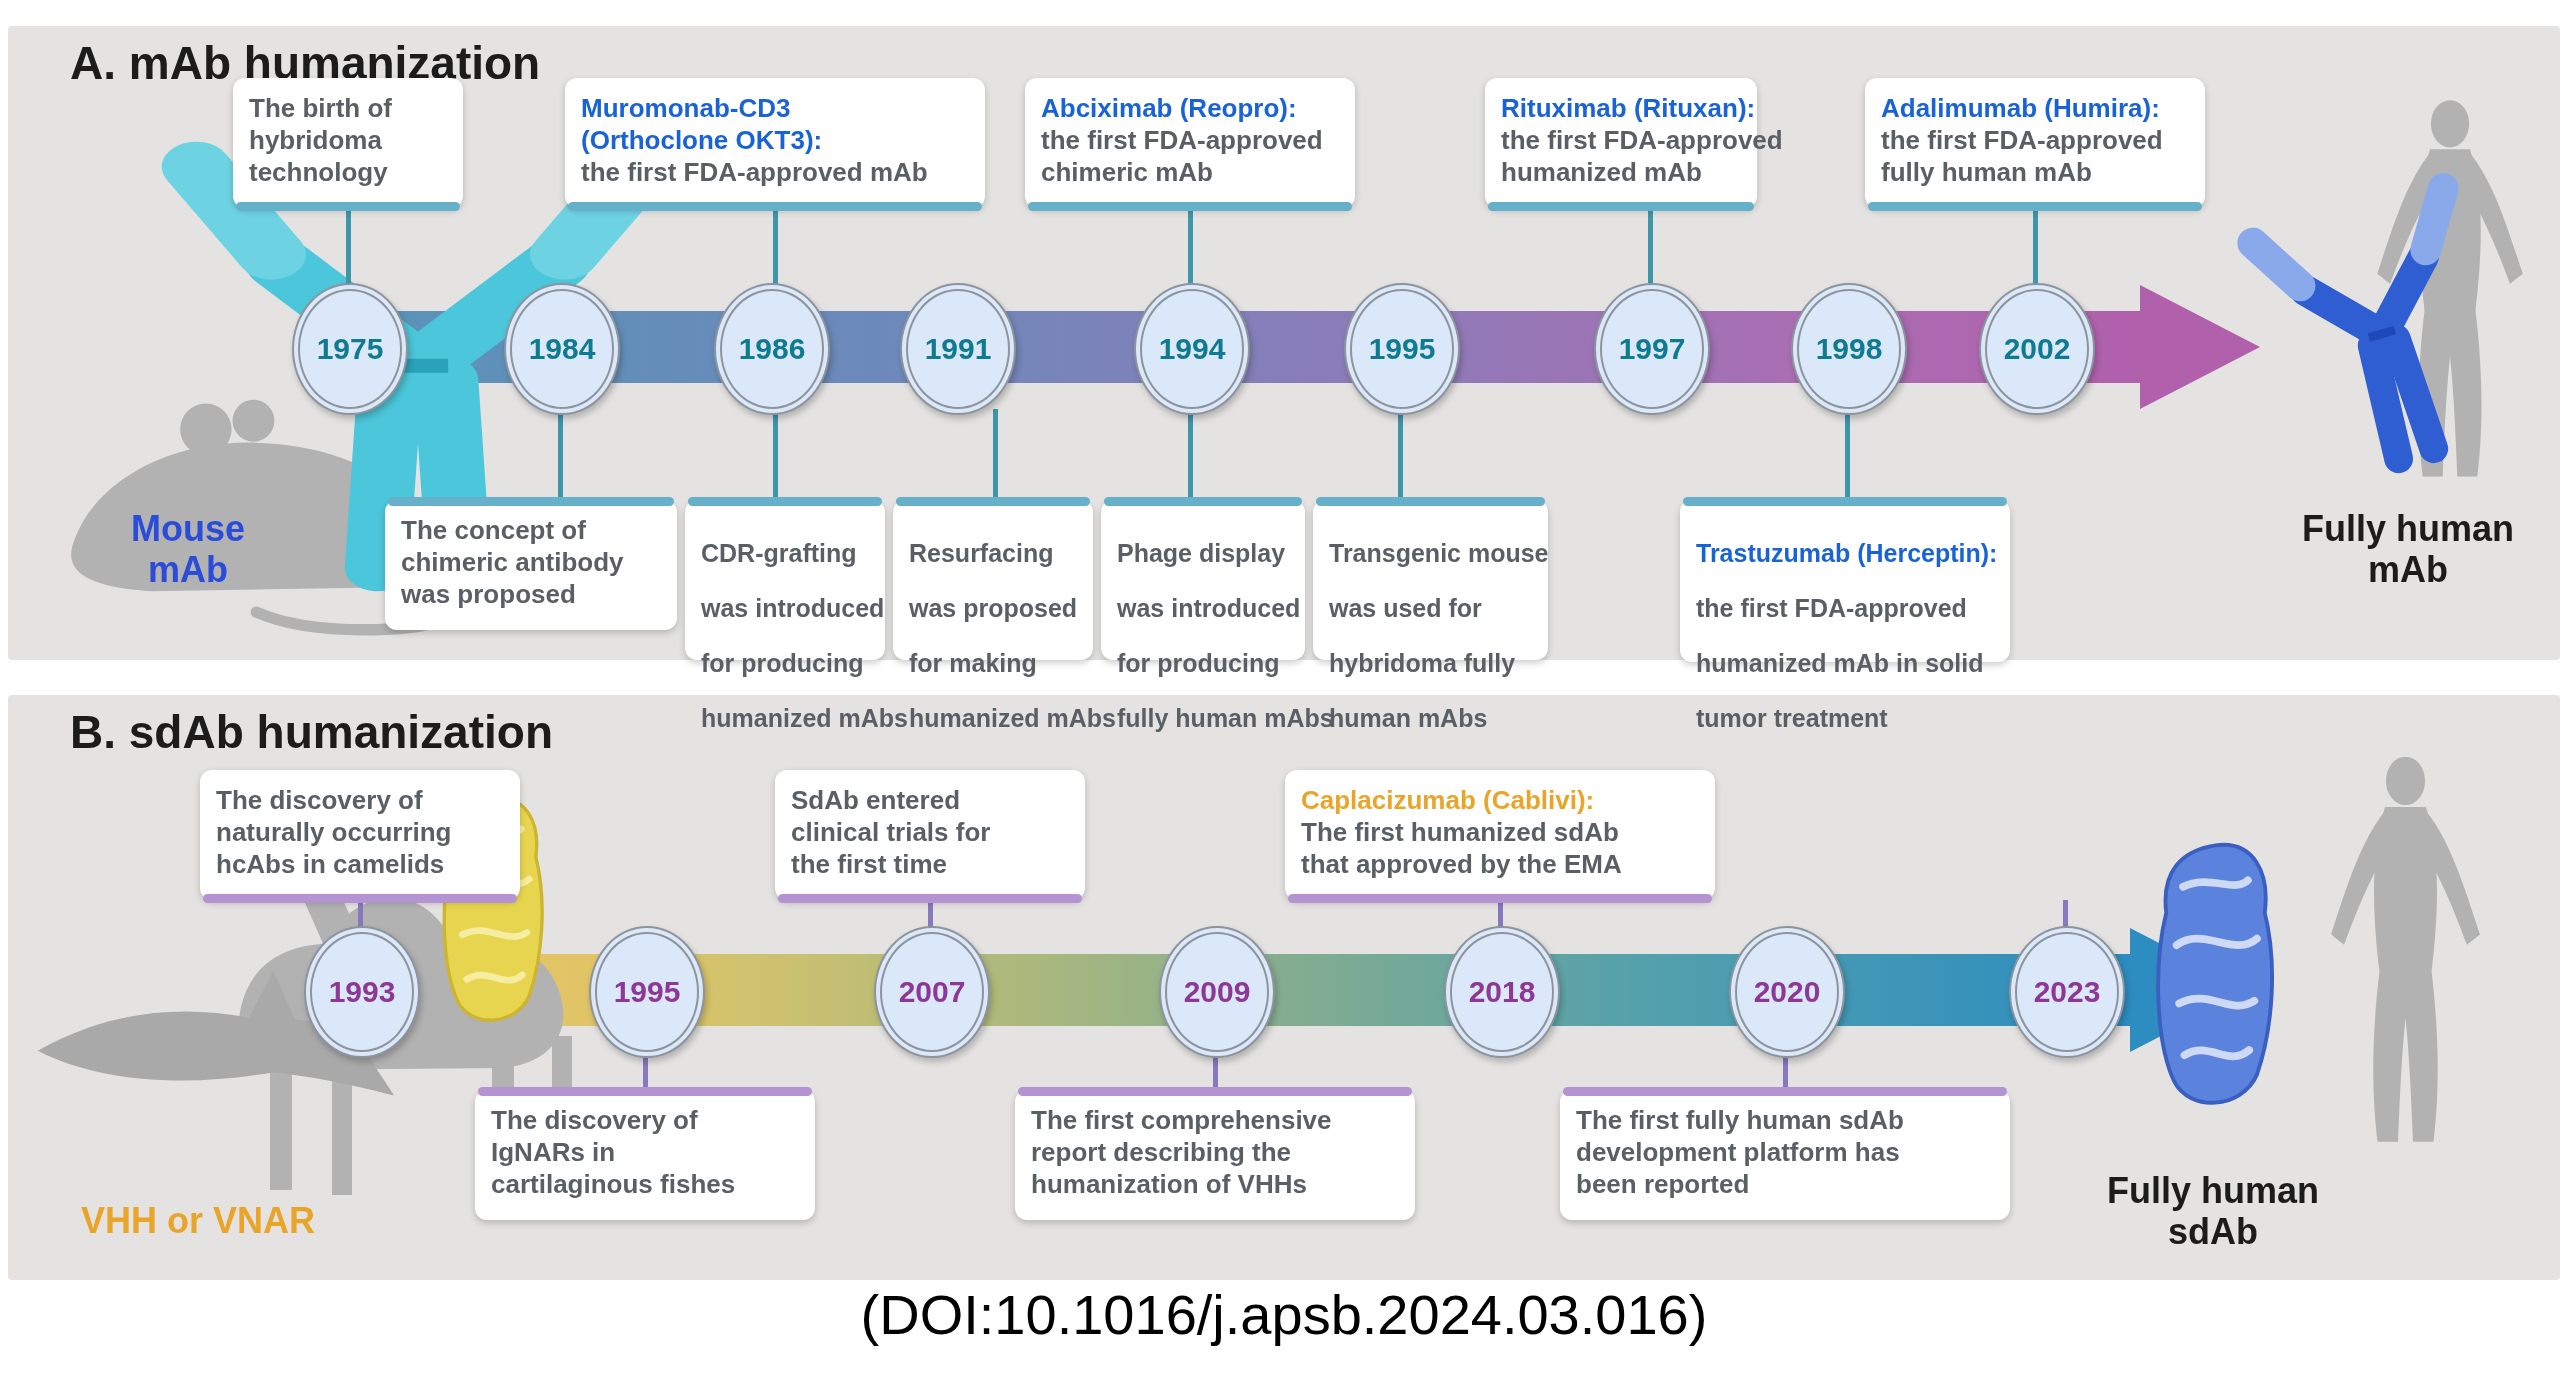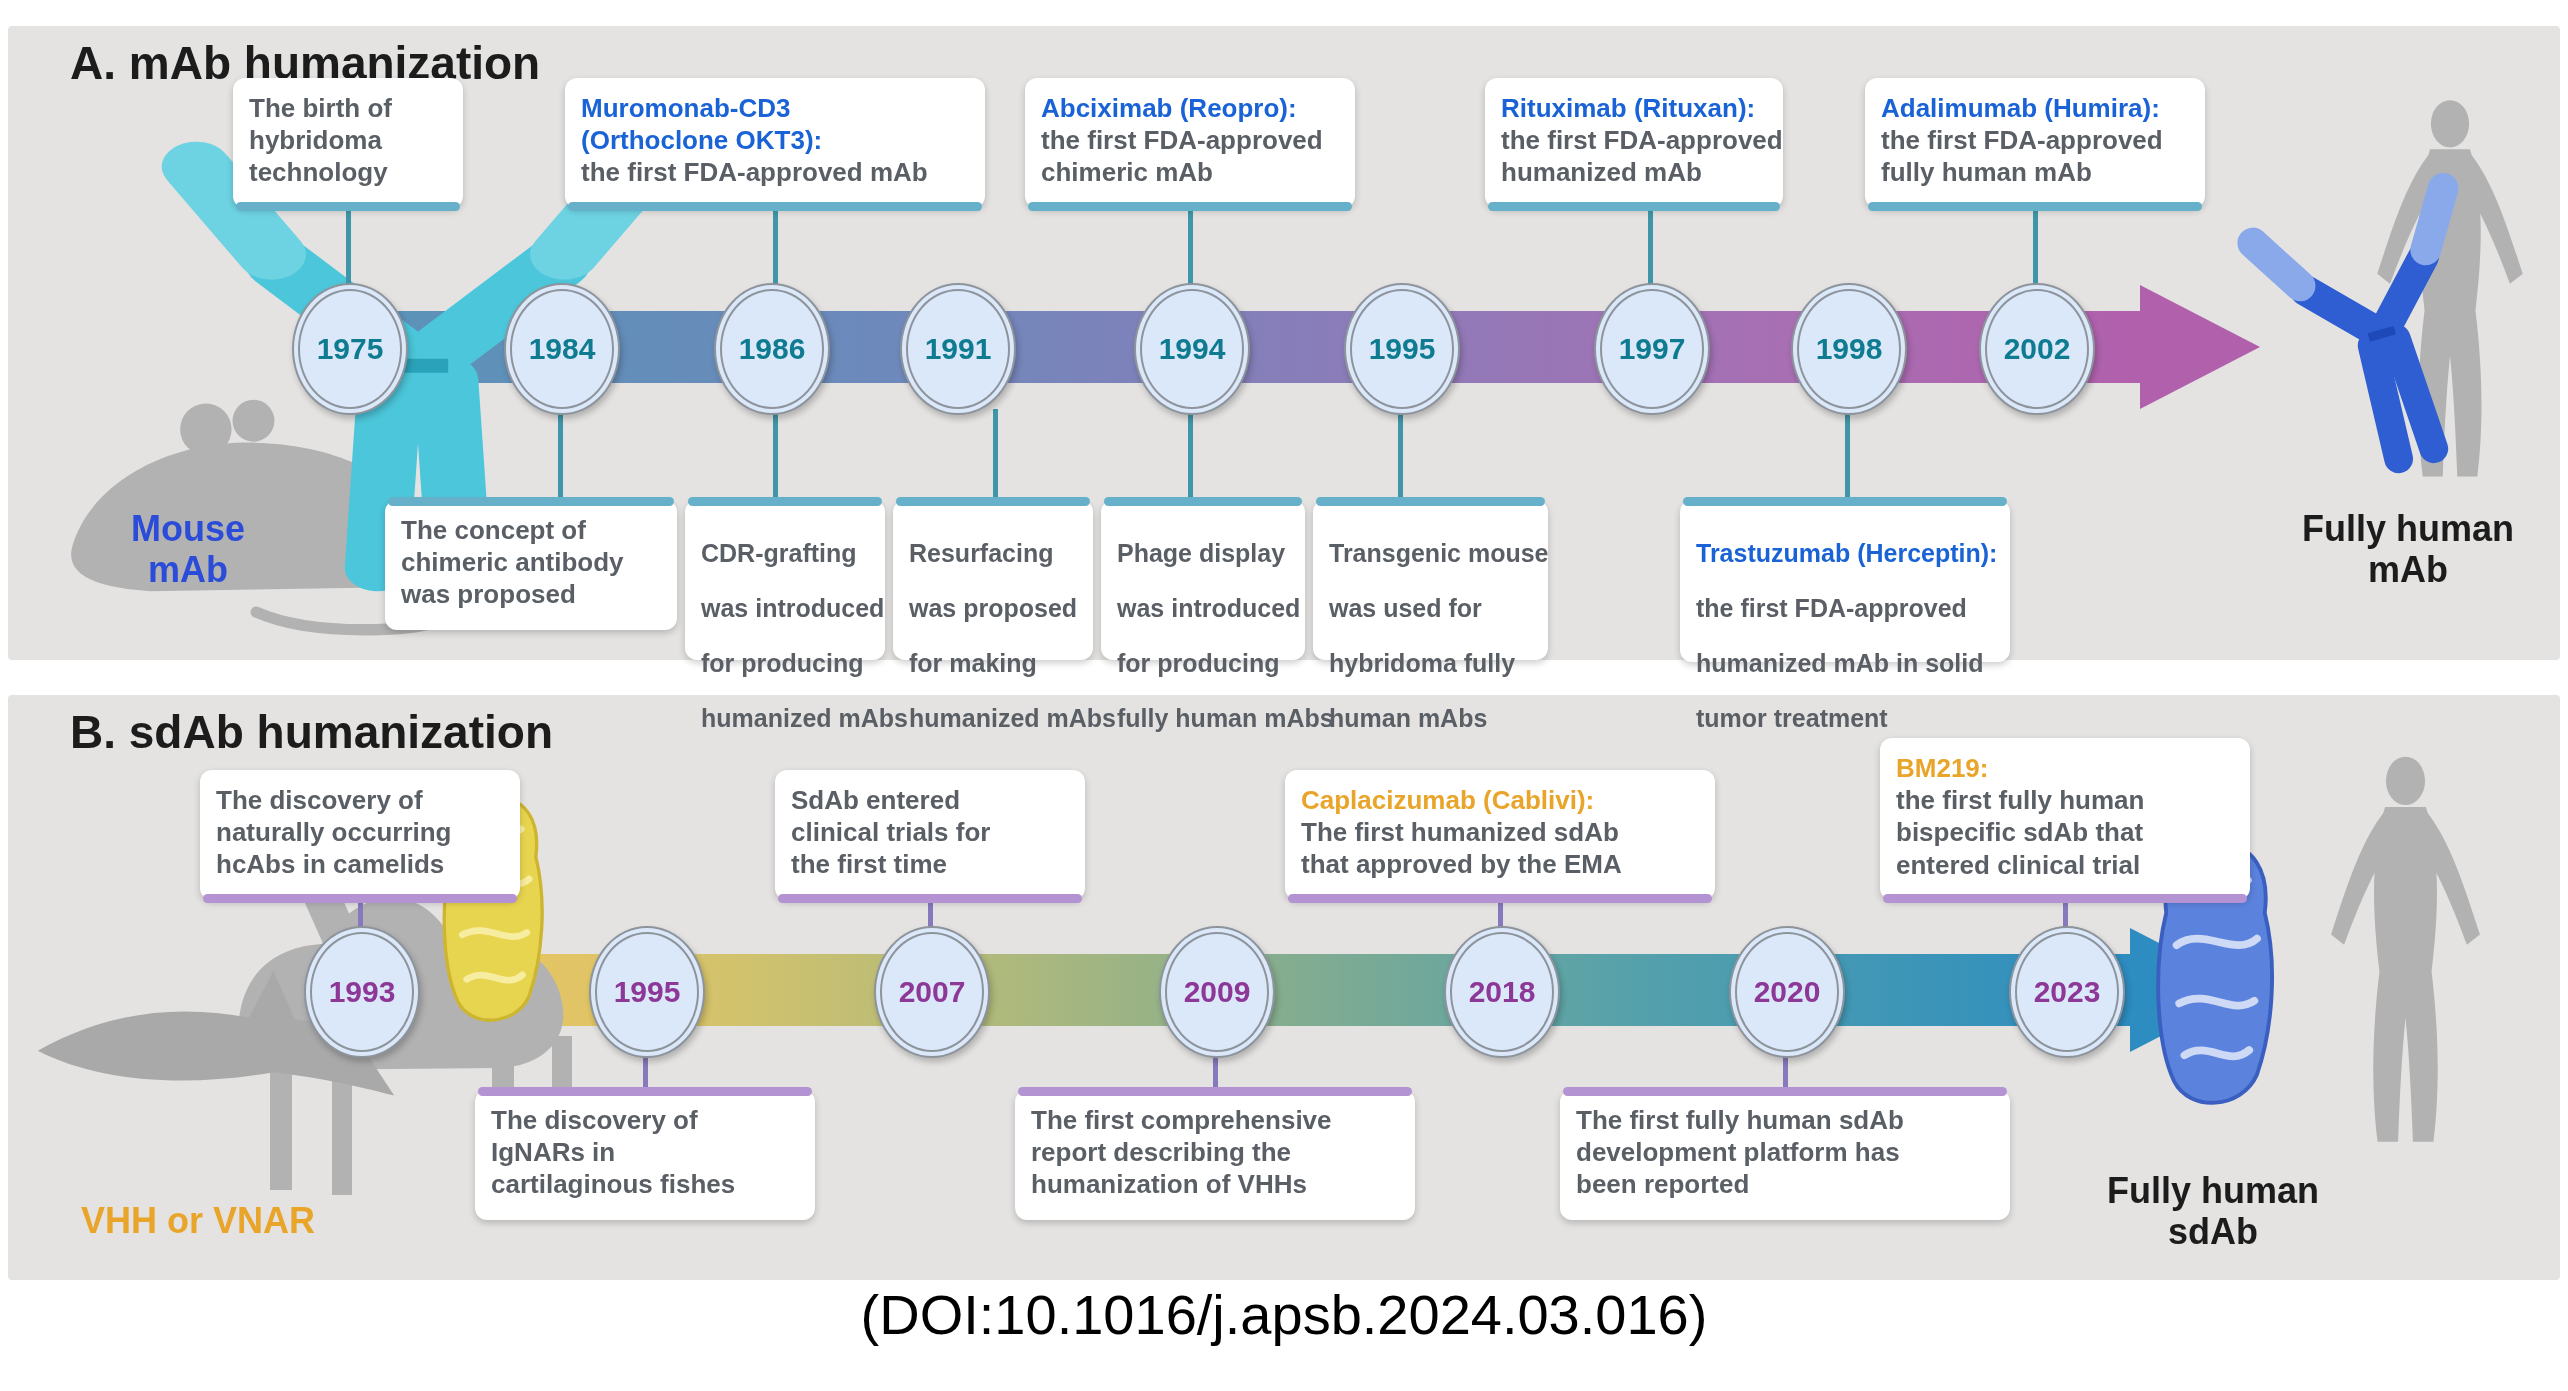--- a/index.html
+++ b/index.html
@@ -149,21 +149,21 @@
   <div class="callout top-a" style="left:565px;top:78px;width:420px;height:130px">
     <div class="cl hlA">Muromonab-CD3</div>
     <div class="cl hlA">(Orthoclone OKT3):</div>
     <div class="cl">the first FDA-approved mAb</div>
   </div>
   <div class="callout top-a" style="left:1025px;top:78px;width:330px;height:130px">
     <div class="cl hlA">Abciximab (Reopro):</div>
     <div class="cl">the first FDA-approved</div>
     <div class="cl">chimeric mAb</div>
   </div>
-  <div class="callout top-a" style="left:1485px;top:78px;width:298px;height:130px">
+  <div class="callout top-a" style="left:1485px;top:78px;width:272px;height:130px">
     <div class="cl hlA">Rituximab (Rituxan):</div>
     <div class="cl">the first FDA-approved</div>
     <div class="cl">humanized mAb</div>
   </div>
   <div class="callout top-a" style="left:1865px;top:78px;width:340px;height:130px">
     <div class="cl hlA">Adalimumab (Humira):</div>
     <div class="cl">the first FDA-approved</div>
     <div class="cl">fully human mAb</div>
   </div>
 
@@ -284,26 +284,20 @@
   <div class="callout top-b" style="left:775px;top:770px;width:310px;height:130px">
     <div class="cl">SdAb entered</div>
     <div class="cl">clinical trials for</div>
     <div class="cl">the first time</div>
   </div>
   <div class="callout top-b" style="left:1285px;top:770px;width:430px;height:130px">
     <div class="cl hlB">Caplacizumab (Cablivi):</div>
     <div class="cl">The first humanized sdAb</div>
     <div class="cl">that approved by the EMA</div>
   </div>
-  <div class="callout top-b" style="left:1880px;top:738px;width:370px;height:162px">
-    <div class="cl hlB">BM219:</div>
-    <div class="cl">the first fully human</div>
-    <div class="cl">bispecific sdAb that</div>
-    <div class="cl">entered clinical trial</div>
-  </div>
 
   <div class="callout bot-b" style="left:475px;top:1090px;width:340px;height:130px">
     <div class="cl">The discovery of</div>
     <div class="cl">IgNARs in</div>
     <div class="cl">cartilaginous fishes</div>
   </div>
   <div class="callout bot-b" style="left:1560px;top:1090px;width:450px;height:130px">
     <div class="cl">The first fully human sdAb</div>
     <div class="cl">development platform has</div>
     <div class="cl">been reported</div>

